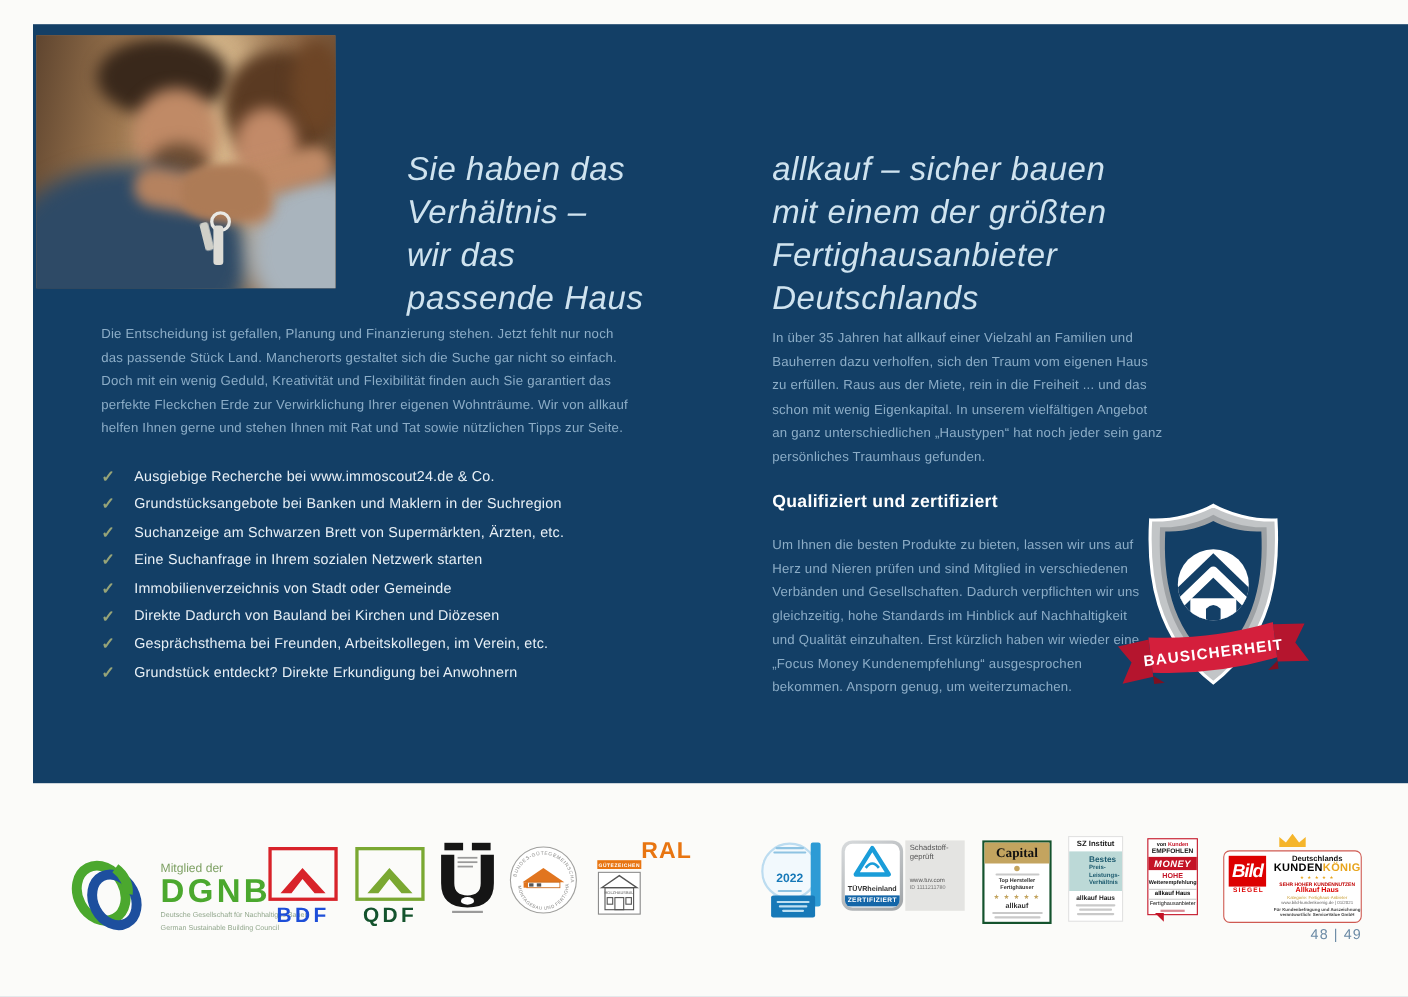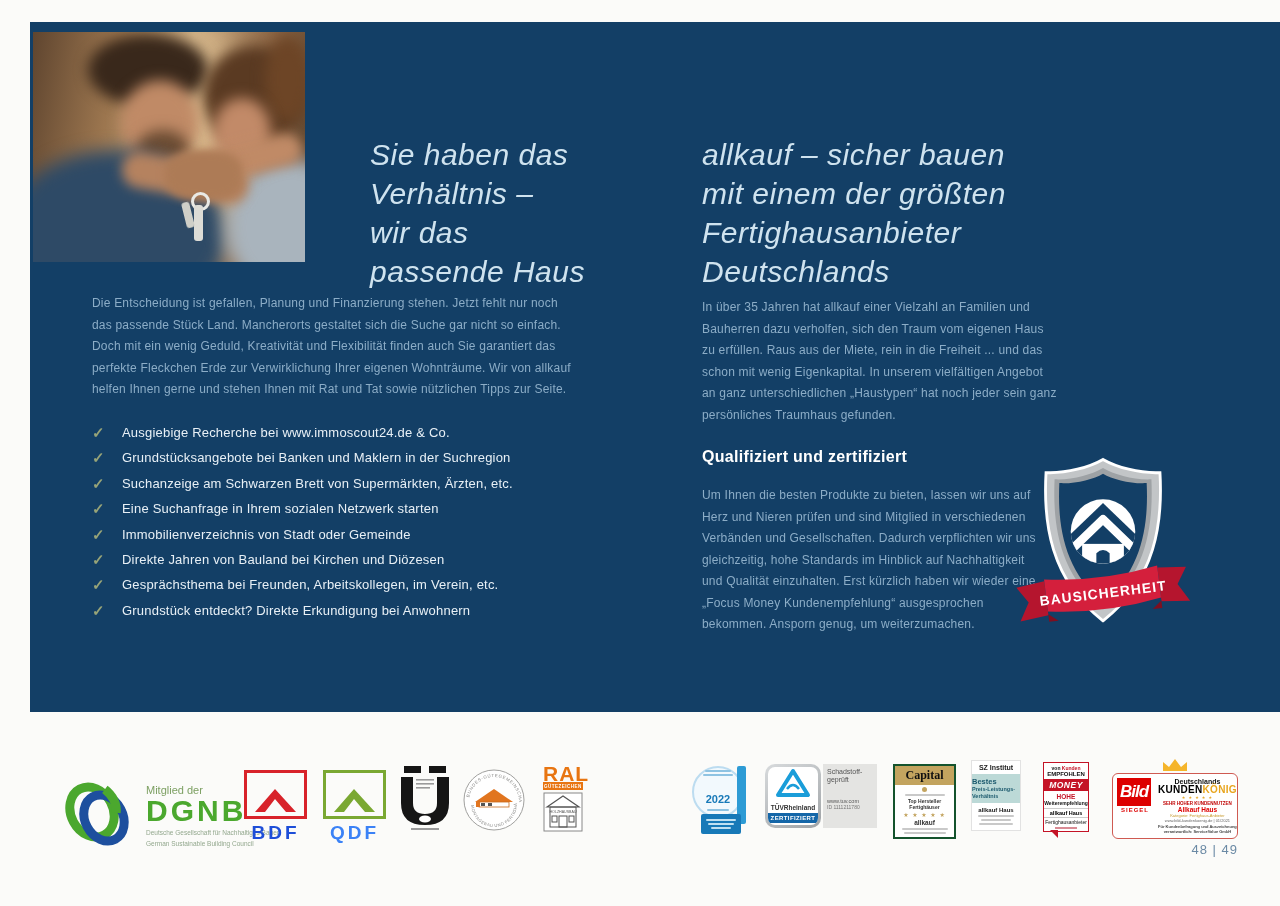--- a/index.html
+++ b/index.html
@@ -50,30 +50,30 @@
   
   .dgnb{left:62px;top:28px;display:flex;align-items:flex-start;margin-top:12px;}
   .dgnb-text{margin-left:12px;}
   .dgnb-pre{color:#7da063;font-size:11px;margin-top:4px;}
   .dgnb-name{color:#4ba82e;font-size:30px;font-weight:bold;letter-spacing:3px;line-height:30px;}
   .dgnb-sub{color:#93a88e;font-size:6.5px;line-height:8px;margin-top:3px;}
   
   .roofbox{width:57px;height:43px;border:3px solid #d8232a;display:flex;align-items:flex-end;justify-content:center;}
   .rooflabel{text-align:center;font-weight:bold;font-size:19px;letter-spacing:3px;color:#1d4ed8;margin-top:3px;}
   .qdf .roofbox{border-color:#7aa832;}
-  .qdf .rooflabel{color:#3b82f6;}
+  .qdf .rooflabel{color:#14532d;}
   .bdf{left:244px;top:30px;}
   .qdf{left:323px;top:30px;}
   
   .uez{left:399px;top:26px;}
   
   .stamp{left:462px;top:28px;}
   
   .ral{left:543px;top:26px;width:40px;text-align:center;}
-  .ral-name{color:#e87511;font-weight:bold;font-size:21px;letter-spacing:1px;line-height:15px;}
+  .ral-name{color:#e87511;font-weight:bold;font-size:21px;letter-spacing:1px;line-height:15px;margin-left:40px;}
   .ral-band{background:#e87511;color:#fff;font-size:4.5px;font-weight:bold;letter-spacing:.5px;padding:1.5px 0;margin:1px 0 2px 0;}
   
   .a2022{left:692px;top:26px;width:58px;}
   .a2022-circle{position:relative;width:48px;height:48px;border-radius:50%;background:#f2f9fd;border:2px solid #bcdcf0;text-align:center;}
   .a2022-year{color:#1779b8;font-weight:bold;font-size:11px;margin-top:17px;}
   .a2022-ribbon{position:absolute;right:-4px;top:-2px;width:9px;height:58px;background:#2d9bd5;border-radius:2px;}
   .a2022-box{position:relative;margin:-4px auto 0 auto;width:40px;background:#1779b8;border-radius:2px;padding:3px 0;}
   .sk{height:2px;background:#c9c9c9;border-radius:1px;margin:2px auto;}
   .sk-w{background:#bfe0f2;}
   .sk-blue{background:#8ec3e2;}
@@ -90,21 +90,21 @@
   
   .capital{left:893px;top:24px;width:63px;border:2px solid #14532d;background:#fff;text-align:center;box-sizing:border-box;}
   .cap-head{background:#c3a45f;color:#111;font-family:"Liberation Serif",serif;font-weight:bold;font-size:12px;padding:2px 0;}
   .cap-dot{width:5px;height:5px;border-radius:50%;background:#c3a45f;margin:2px auto;}
   .cap-line{font-size:5px;font-weight:bold;color:#333;line-height:6px;}
   .cap-stars{color:#c3a45f;font-size:6px;letter-spacing:1px;margin:1px 0;}
   .cap-co{font-size:6.5px;font-weight:bold;color:#333;margin:1px 0;}
   
   .sz{left:971px;top:20px;width:50px;background:#fff;border:1px solid #e2e2e2;text-align:center;padding:3px 0;box-sizing:border-box;}
   .sz-head{font-size:7px;color:#222;font-weight:bold;margin-bottom:3px;}
-  .sz-band{background:#bcd9d7;padding:3px 0;text-align:left;}
+  .sz-band{background:#bcd9d7;padding:3px 18px;text-align:left;}
   .sz-b1{font-size:7.5px;font-weight:bold;color:#1c5a6e;}
   .sz-b2{font-size:5.5px;font-weight:bold;color:#1c5a6e;line-height:7px;}
   .sz-co{font-size:6px;font-weight:bold;color:#222;margin-top:4px;}
   
   .fm{left:1043px;top:22px;width:46px;border:1.5px solid #c41326;background:#fff;text-align:center;padding:2px 0;box-sizing:border-box;position:absolute;}
   .fm-tail{position:absolute;left:6px;bottom:-7px;width:0;height:0;border-left:8px solid transparent;border-top:8px solid #c41326;}
   .fm-top{font-size:5px;font-weight:bold;color:#111;}
   .fm-top .red{color:#c41326;}
   .fm-emp{font-size:6px;font-weight:bold;color:#111;}
   .fm-money{background:#c41326;color:#fff;font-weight:bold;font-style:italic;font-size:8.5px;letter-spacing:.5px;margin:2px 0;padding:1px 0;}
@@ -184,21 +184,21 @@
       <div class="check-item">
         <span class="check-mark">✓</span>
         <span class="check-text">Eine Suchanfrage in Ihrem sozialen Netzwerk starten</span>
       </div>
       <div class="check-item">
         <span class="check-mark">✓</span>
         <span class="check-text">Immobilienverzeichnis von Stadt oder Gemeinde</span>
       </div>
       <div class="check-item">
         <span class="check-mark">✓</span>
-        <span class="check-text">Direkte Jahren von Bauland bei Kirchen und Diözesen</span>
+        <span class="check-text">Direkte Dadurch von Bauland bei Kirchen und Diözesen</span>
       </div>
       <div class="check-item">
         <span class="check-mark">✓</span>
         <span class="check-text">Gesprächsthema bei Freunden, Arbeitskollegen, im Verein, etc.</span>
       </div>
       <div class="check-item">
         <span class="check-mark">✓</span>
         <span class="check-text">Grundstück entdeckt? Direkte Erkundigung bei Anwohnern</span>
       </div>
     </div>

